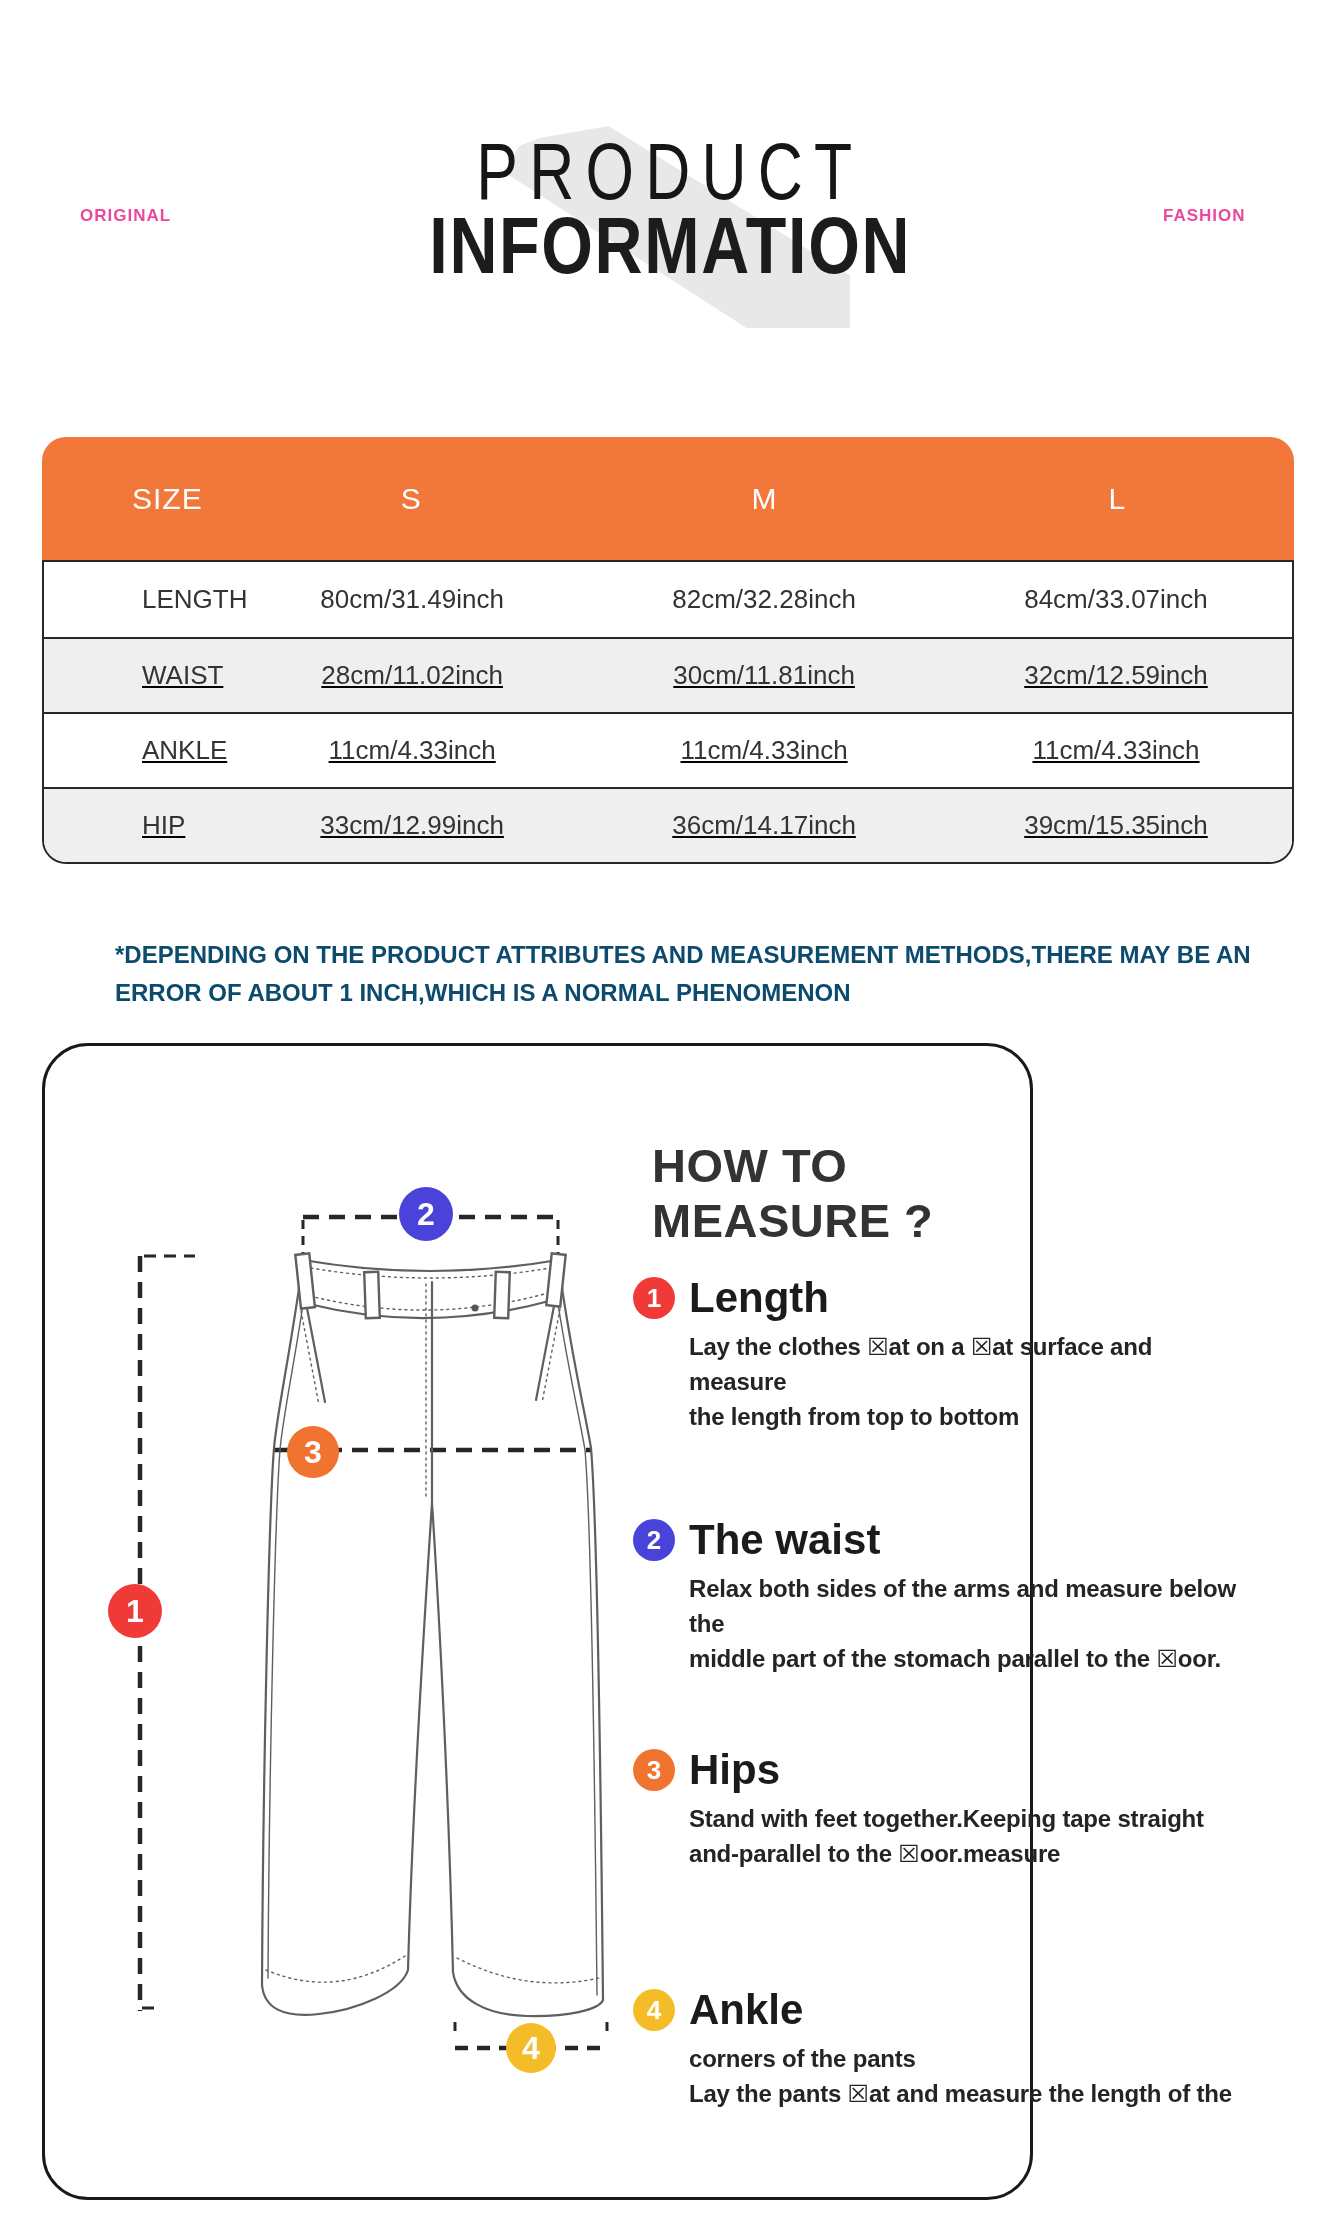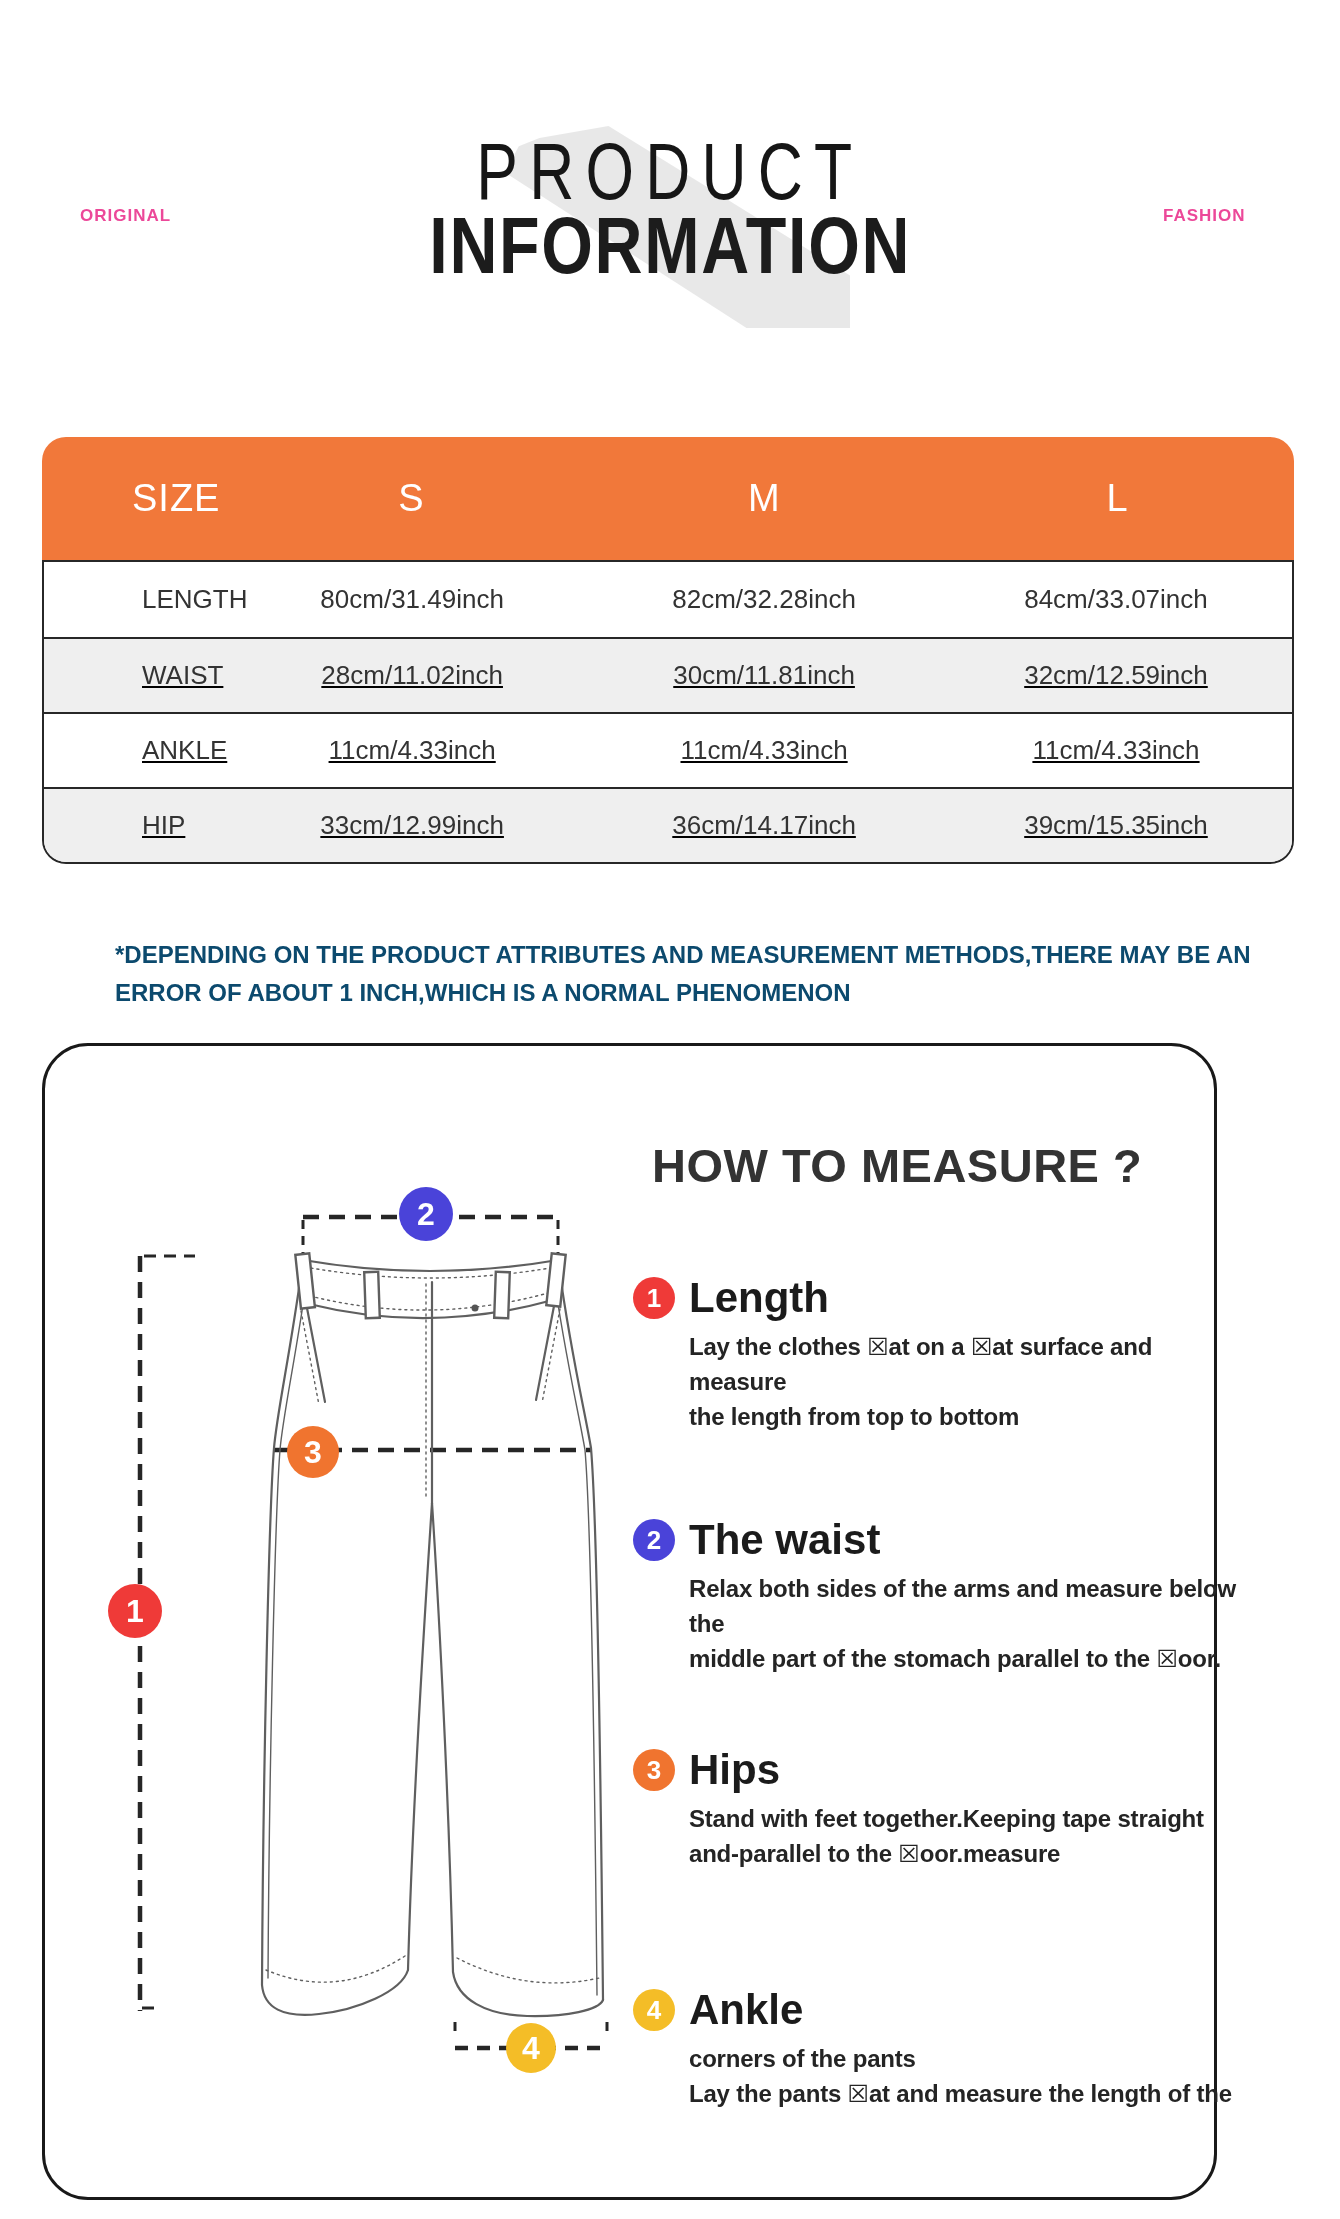--- a/index.html
+++ b/index.html
@@ -17,36 +17,36 @@
   .title-product { top:132px; }
   .title-product span { display:inline-block; font-size:78px; font-weight:400; letter-spacing:14px;
                         color:#161616; line-height:1; transform:scale(0.80,1.02); transform-origin:center; }
   .title-information { top:206px; }
   .title-information span { display:inline-block; font-size:80px; font-weight:700; letter-spacing:2px;
                             color:#1c1c1c; line-height:1; transform:scaleX(0.83); transform-origin:center; }
 
   
   .size-table { position:absolute; left:42px; top:437px; width:1252px; }
   .thead { display:flex; align-items:center; height:123px; border-radius:24px 24px 0 0; background:#F1783A; }
-  .thead .cell { color:#fff; font-size:38px; font-weight:500; letter-spacing:1px; }
+  .thead .cell { color:#fff; font-size:30px; font-weight:500; letter-spacing:1px; }
   .tbody { border:2px solid #272727; border-radius:0 0 24px 24px; overflow:hidden; background:#fff; }
   .trow { display:flex; align-items:center; height:75px; background:#ffffff; }
   .trow + .trow { border-top:2px solid #272727;text-decoration:underline; }
   .trow.alt { background:#efefef; }
   .cell.c0 { width:15.4%; padding-left:98px; }
   .thead .cell.c0 { padding-left:90px; }
   .cell.c1, .cell.c2, .cell.c3 { width:28.2%; text-align:center; }
   .trow .cell { font-size:26px; color:#333; font-weight:400; }
 
   
   .disclaimer { position:absolute; left:115px; top:936px; font-size:24px; font-weight:600;
                 color:#0c4a6e; line-height:38px; letter-spacing:0; }
 
   
-  .measure-box { position:absolute; left:42px; top:1043px; width:1175px; height:1157px;
+  .measure-box { position:absolute; left:42px; top:1043px; width:991px; height:1157px;
                  border:3px solid #191919; border-radius:46px; background:#fff; }
   .measure-title { position:absolute; left:607px; top:92px; font-size:47px; font-weight:800;
                    color:#333; letter-spacing:0.5px; }
   .m-item { position:absolute; left:588px; width:620px; }
   .m-head { display:flex; align-items:center; }
   .m-badge { width:42px; height:42px; border-radius:50%; display:flex; align-items:center;
              justify-content:center; color:#fff; font-size:26px; font-weight:700; flex:0 0 42px; }
   .m-title { margin-left:14px; font-size:42px; font-weight:700; color:#1b1b1b; line-height:1.1; }
   .m-body { margin-left:56px; margin-top:8px; font-size:24px; font-weight:600; color:#242424;
             line-height:35px; letter-spacing:-0.2px; }

